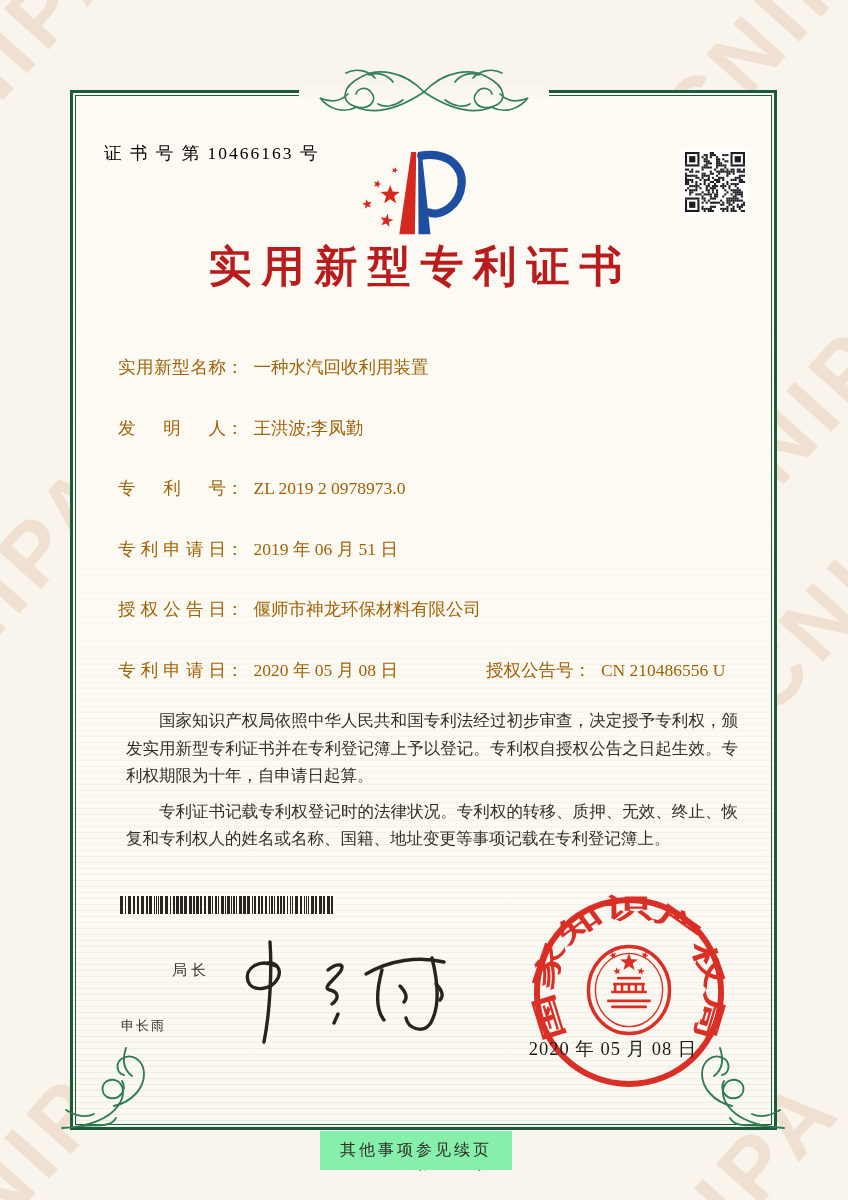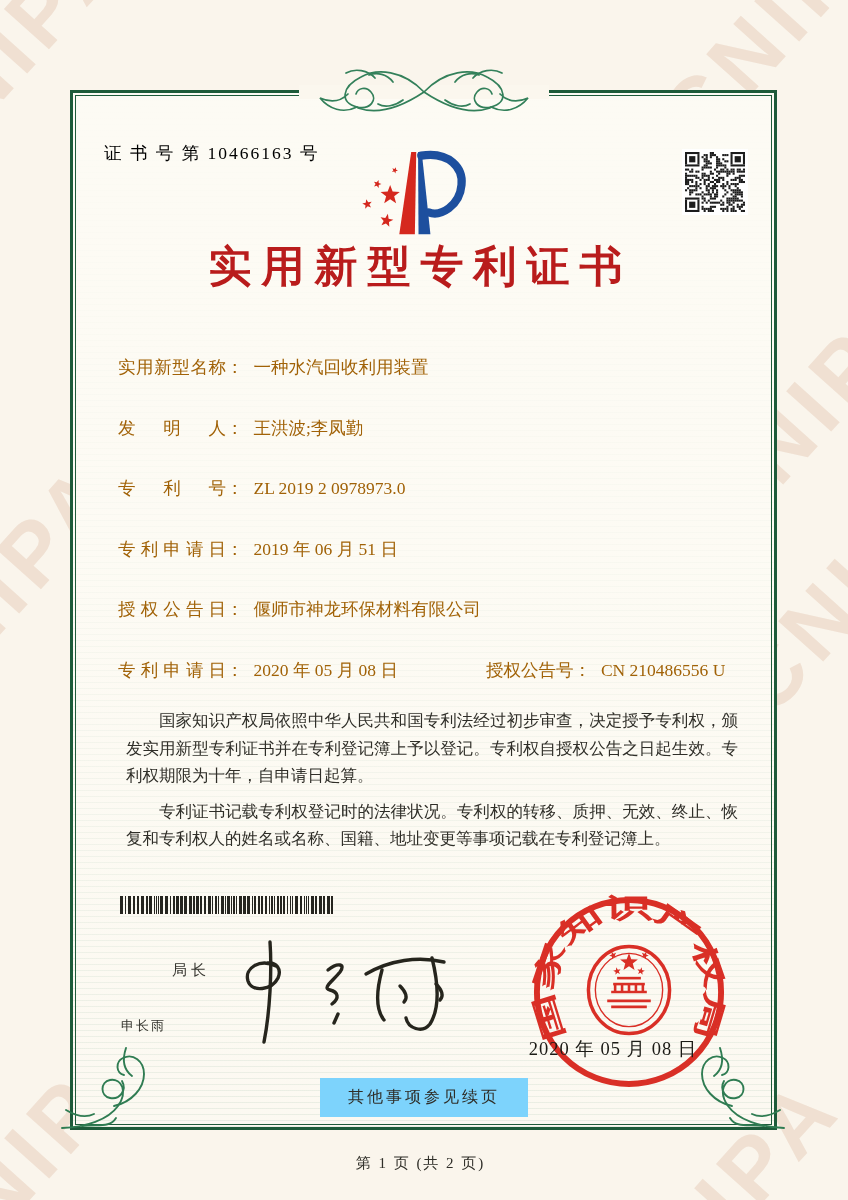--- a/index.html
+++ b/index.html
@@ -56,22 +56,22 @@
   .seal{position:absolute;left:530px;top:893px;opacity:0.95;}
   .seal-date{
     position:absolute;left:508px;top:1036px;width:210px;text-align:center;
     font-size:18.5px;color:#1c1b16;letter-spacing:1px;white-space:nowrap;
   }
   .page-indicator{
     position:absolute;left:70px;top:1154px;width:701px;text-align:center;
     font-size:15px;letter-spacing:2px;color:#2f2e28;
   }
   .continuation{
-    position:absolute;left:320px;top:1078px;z-index:5;
-    background:#7dd3fc;padding:9px 28px;
+    position:absolute;left:320px;top:1131px;z-index:5;
+    background:#86efac;padding:9px 20px;
     font-size:16px;letter-spacing:3px;color:#2f2e28;
   }
 </style>
 </head>
 <body>
 
 <div class="page">
 
   <span class="wm" style="left:8px;top:50px;">CNIPA</span>
   <span class="wm" style="left:780px;top:18px;">CNIPA</span>

